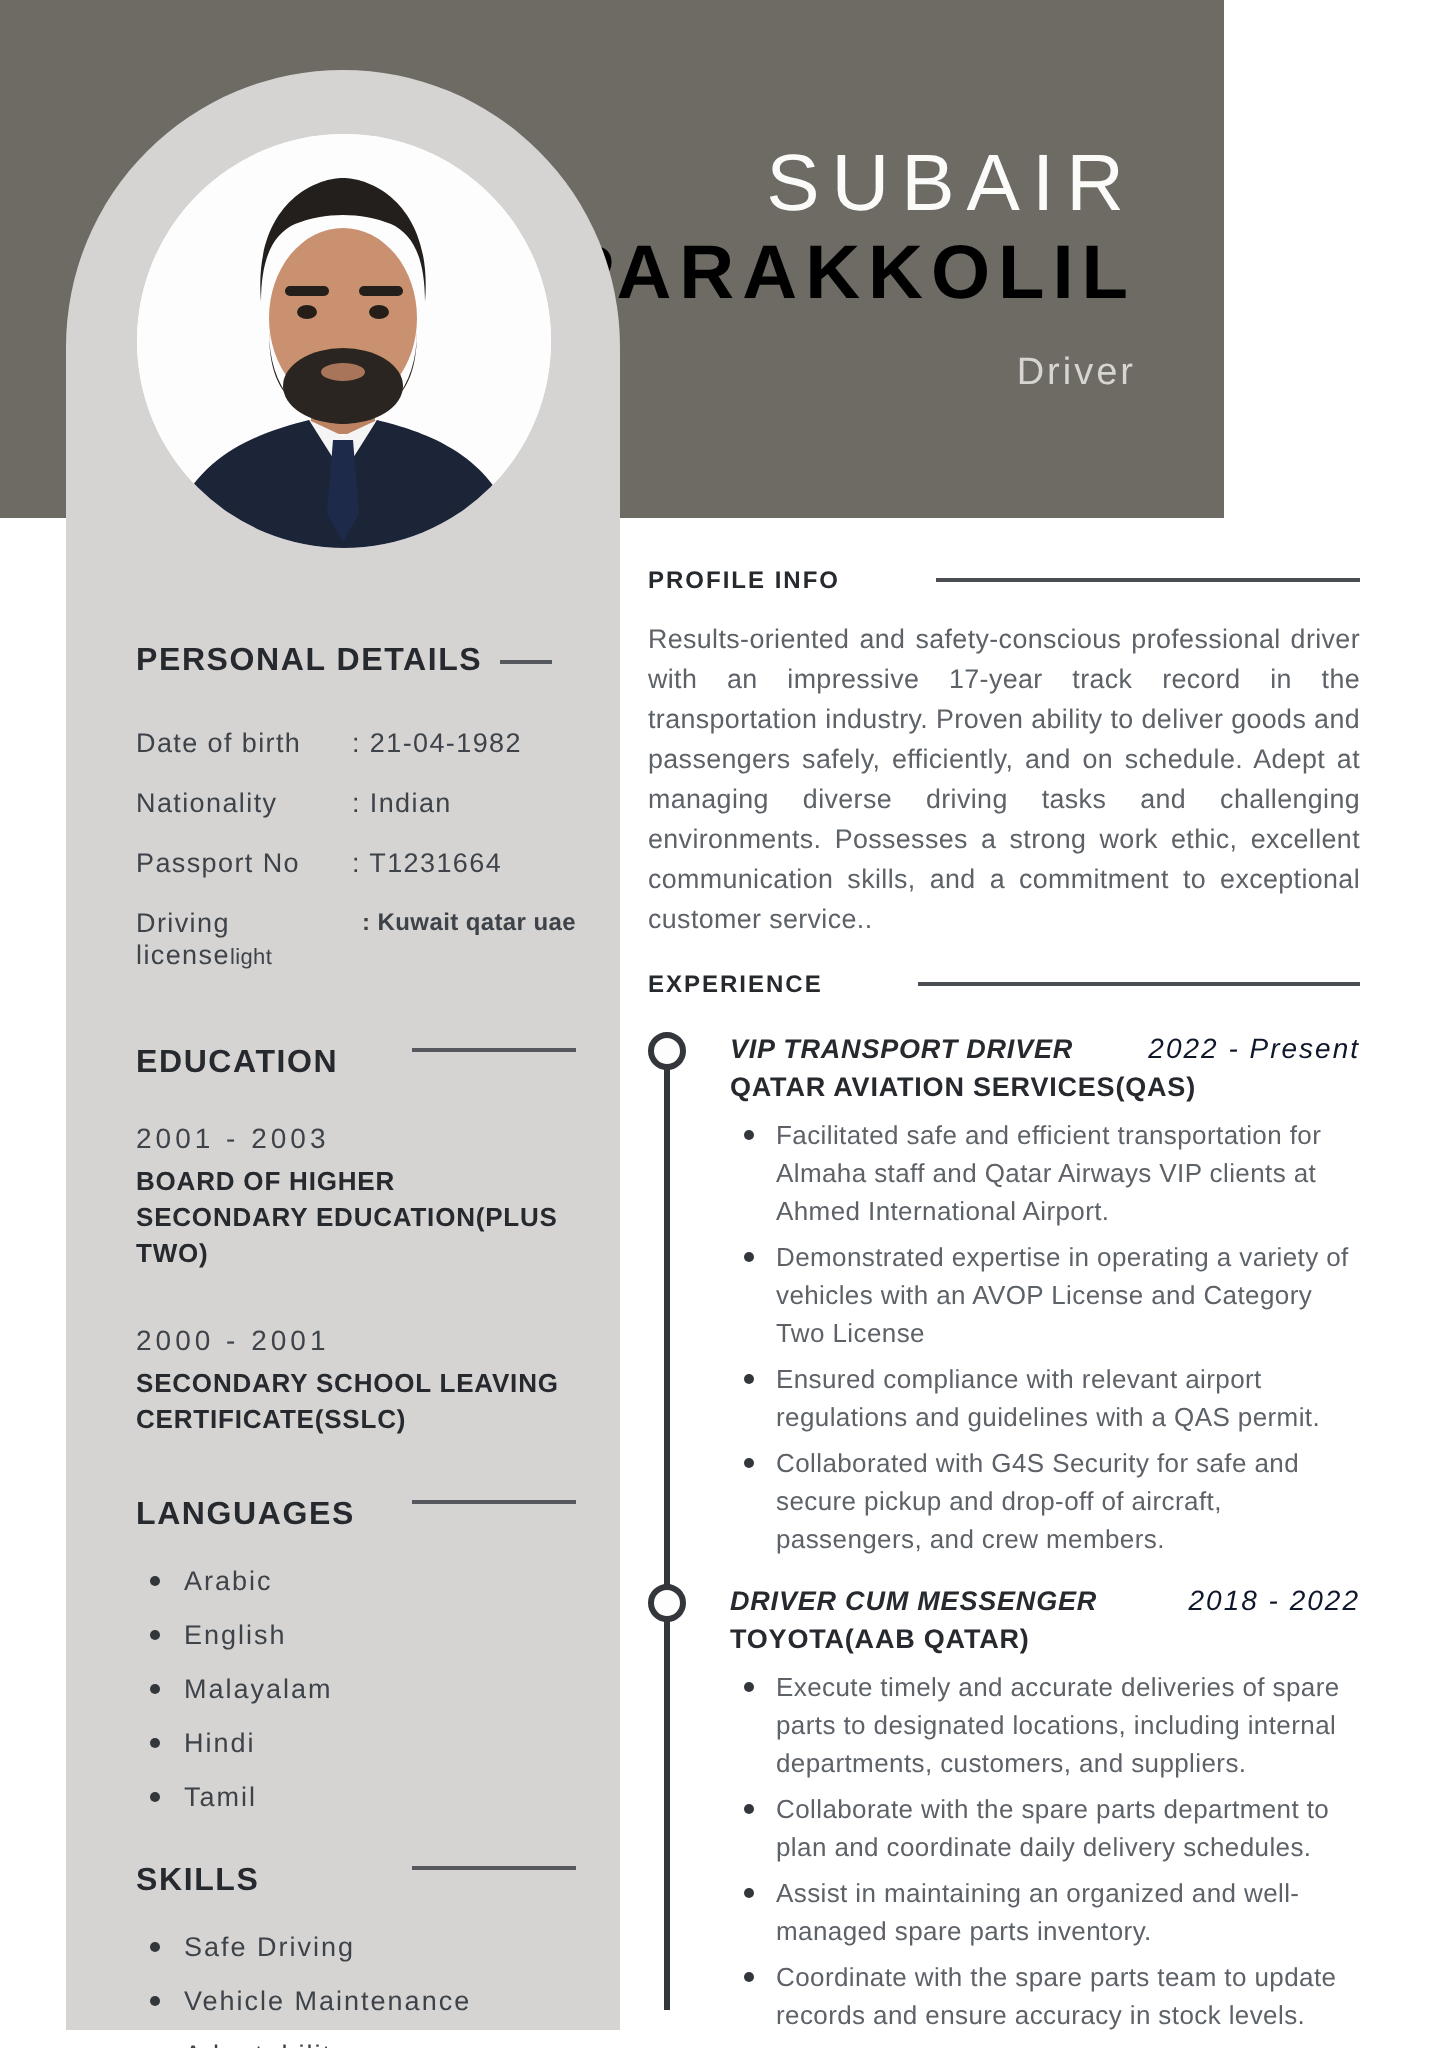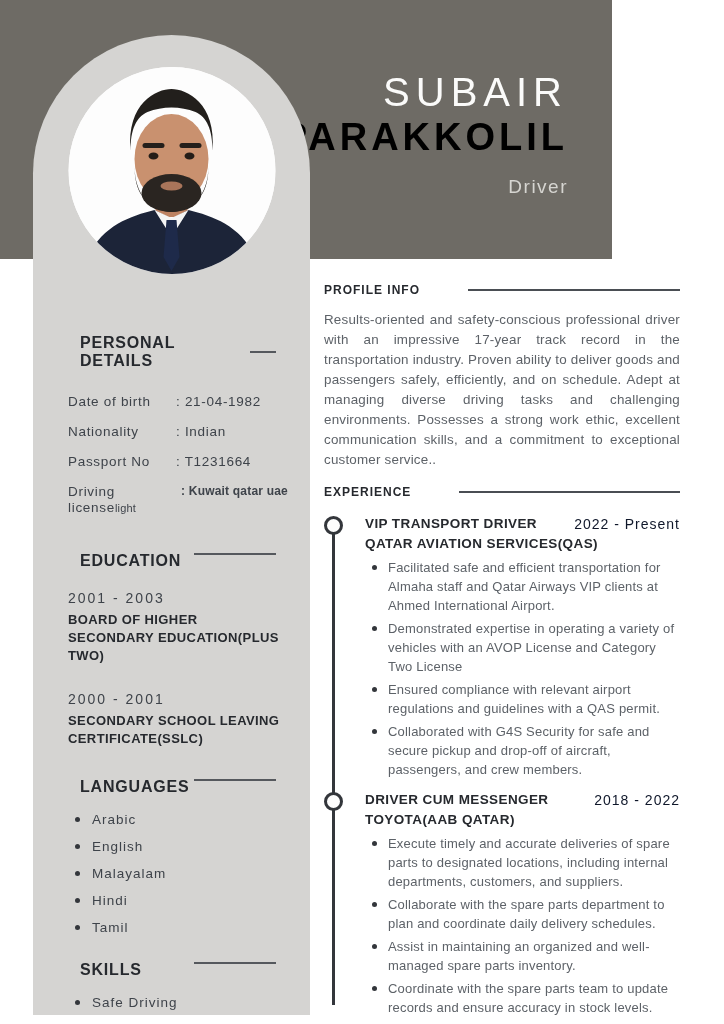--- a/index.html
+++ b/index.html
@@ -14,21 +14,21 @@
   .last-name{font-size:38px;font-weight:800;letter-spacing:4px;color:#000000;line-height:1.15;margin-top:4px;}
   .role{font-size:19px;font-weight:400;letter-spacing:1.5px;color:#d6d5d1;margin-top:16px;}
   
   .sidebar{position:absolute;left:33px;top:35px;width:277px;height:980px;background:#d5d4d2;
     border-radius:139px 139px 0 0;}
   .photo{position:absolute;left:50%;transform:translateX(-50%);top:32px;width:207px;height:207px;
     border-radius:50%;overflow:hidden;background:#fdfdfd;}
   .photo svg{display:block;}
   .sb-body{position:absolute;top:287px;left:0;right:0;padding:0 22px 0 35px;}
   .sb-heading{display:flex;align-items:center;font-size:16px;font-weight:800;letter-spacing:0.8px;
-    color:#26292e;margin:12px;}
+    color:#26292e;margin:0;}
   .sb-heading .dash{flex:0 0 26px;height:2px;background:#55585d;margin-left:9px;}
   .sb-heading .hline{flex:1;max-width:82px;height:2px;background:#55585d;margin-left:auto;position:relative;top:-7px;}
   
   .pd-rows{margin-top:24px;}
   .detail-row{display:flex;font-size:13.5px;letter-spacing:0.7px;color:#3e434a;margin-bottom:14px;line-height:16px;}
   .detail-label{width:108px;flex:0 0 108px;}
   .detail-label .suffix{font-size:11px;letter-spacing:0.2px;}
   .detail-value{flex:1;}
   .detail-row.small-value .detail-value{font-size:12px;font-weight:700;letter-spacing:0.2px;text-align:right;line-height:14px;}
   .sb-section{margin-bottom:0;}
@@ -48,21 +48,21 @@
   .main{position:absolute;left:324px;top:283px;width:356px;}
   .main-heading{display:flex;align-items:center;font-size:12px;font-weight:800;letter-spacing:1px;color:#26292e;margin:0;}
   .main-heading .hline{flex:1;height:2px;background:#4a4e53;margin-left:48px;}
   .profile-text{font-size:13.4px;line-height:20px;color:#5d6268;letter-spacing:0.2px;
     text-align:justify;margin:13px 0 15px 0;}
   .experience{margin-top:0;}
   .timeline{position:relative;margin-top:17px;}
   .tl-line{position:absolute;left:8px;top:10px;bottom:12px;width:3px;background:#33363b;}
   .job{position:relative;padding-left:41px;margin-bottom:13px;}
   .job-dot{position:absolute;left:0;top:0;width:13px;height:13px;border:3px solid #33363b;border-radius:50%;background:#fdfdfd;z-index:2;}
-  .job-head{display:flex;justify-content:space-between;align-items:flex-start;}
+  .job-head{display:flex;justify-content:space-between;align-items:flex-end;font-style:italic;}
   .job-title{font-size:13.5px;font-weight:800;letter-spacing:0.4px;color:#26292e;}
   .job-dates{font-size:14px;letter-spacing:1px;color:#0f172a;white-space:nowrap;margin-left:16px;}
   .job-company{font-size:13.5px;font-weight:800;letter-spacing:0.4px;color:#26292e;margin-top:4px;}
   .job-bullets{list-style:none;margin:7px 0 0 7px;padding:0;}
   .job-bullets li{position:relative;padding-left:16px;font-size:13px;line-height:19px;
     color:#5d6268;letter-spacing:0.2px;margin-bottom:4px;}
   .job-bullets li::before{content:'';position:absolute;left:0;top:7px;width:5px;height:5px;border-radius:50%;background:#33363b;}
 </style>
 </head>
 <body>

